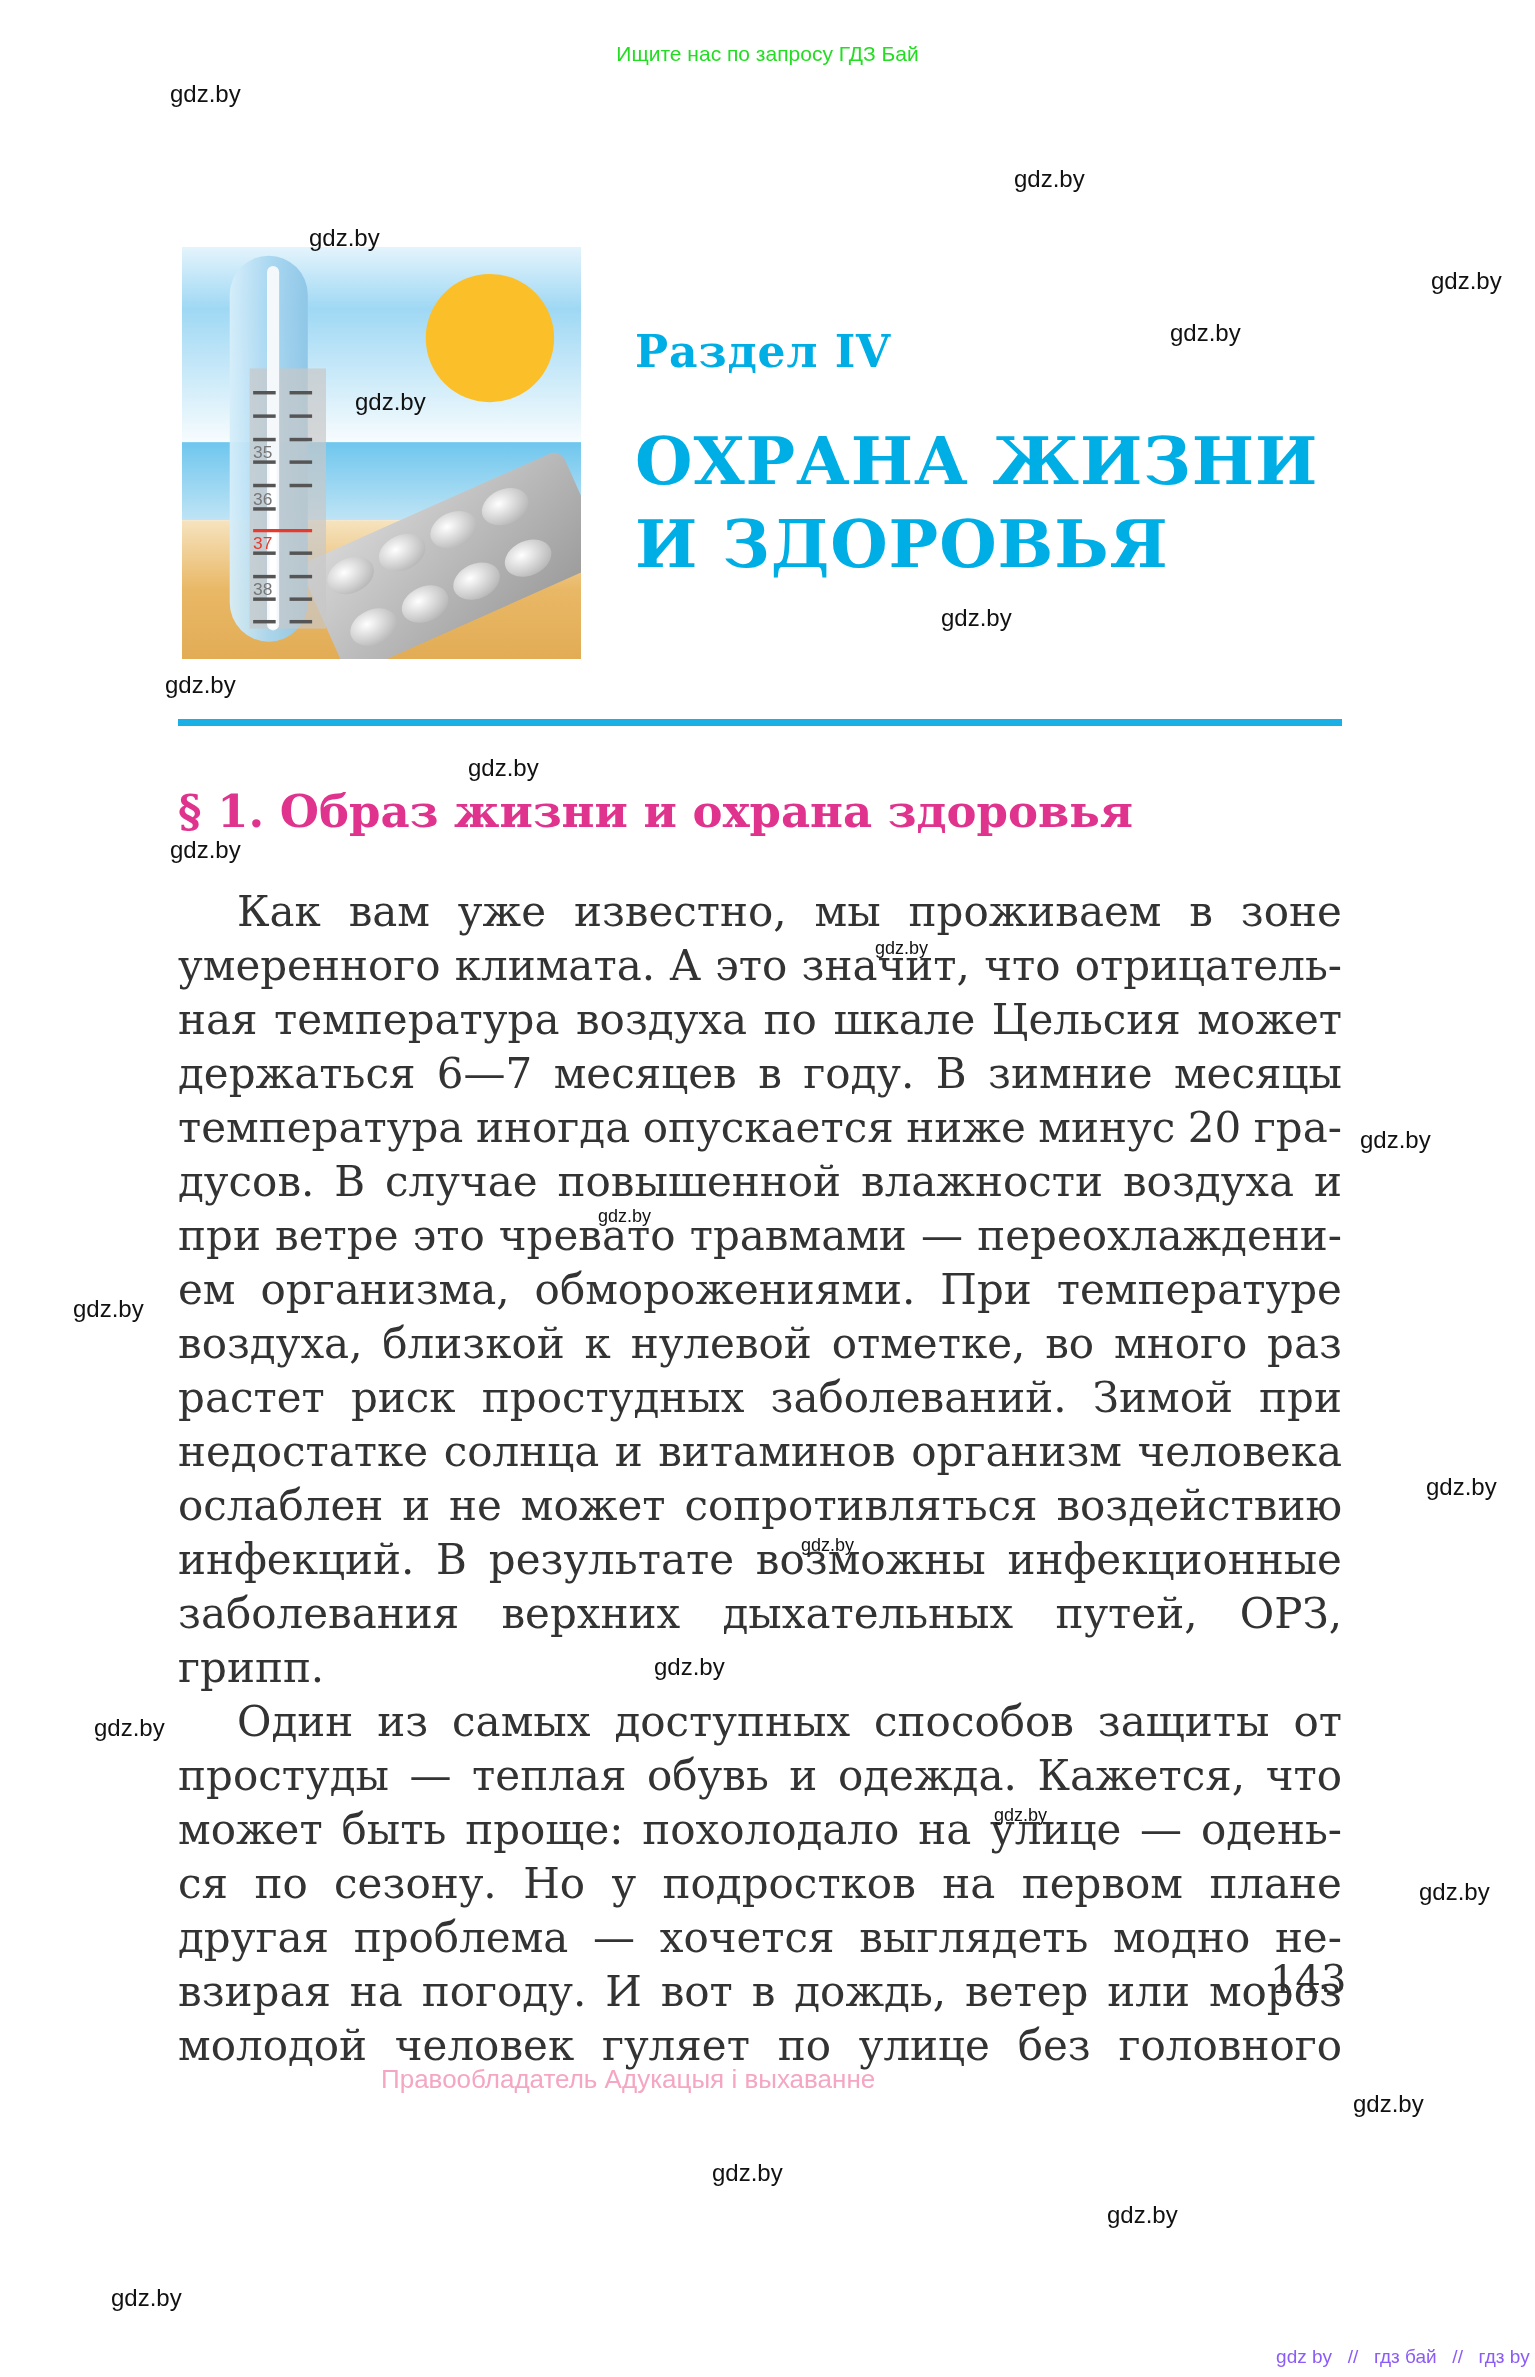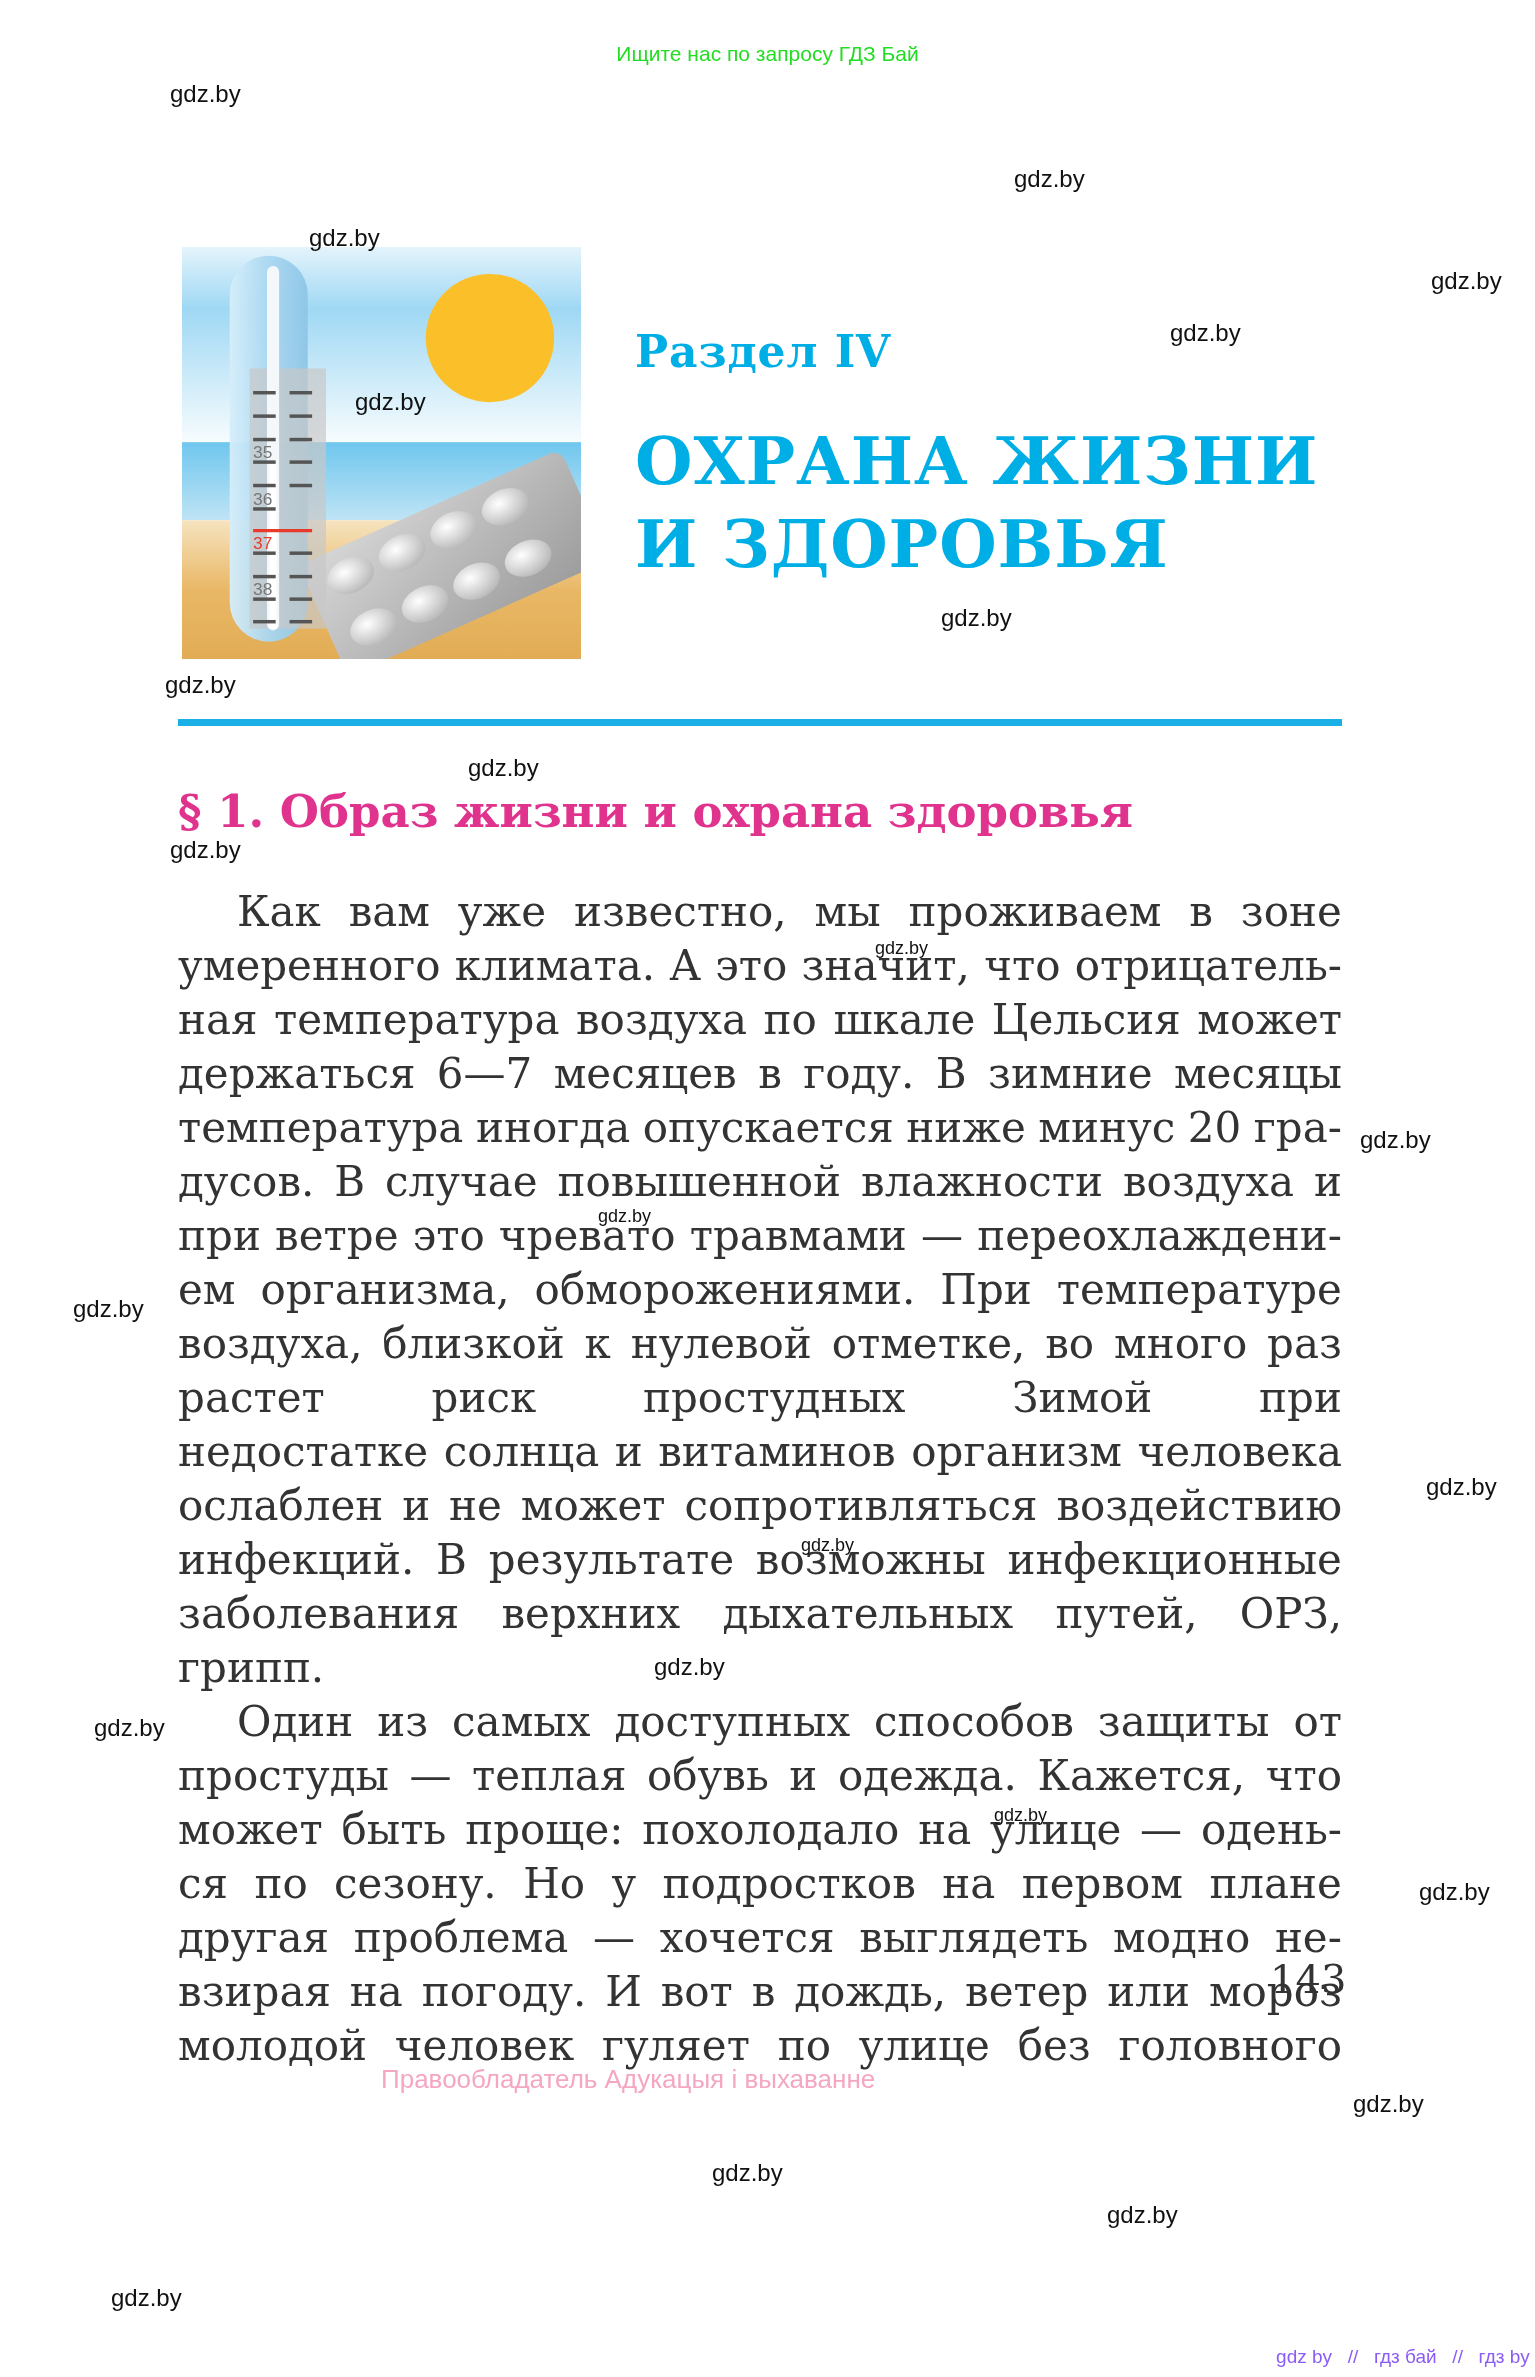--- a/index.html
+++ b/index.html
@@ -205,20 +205,21 @@
         <span class="w">нулевой</span>
         <span class="w">отметке,</span>
         <span class="w">во</span>
         <span class="w">много</span>
         <span class="w">раз</span>
       </div>
       <div class="line">
         <span class="w">растет</span>
         <span class="w">риск</span>
         <span class="w">простудных</span>
+        <span class="w">заболеваний.</span>
         <span class="w">Зимой</span>
         <span class="w">при</span>
       </div>
       <div class="line">
         <span class="w">недостатке</span>
         <span class="w">солнца</span>
         <span class="w">и</span>
         <span class="w">витаминов</span>
         <span class="w">организм</span>
         <span class="w">человека</span>

